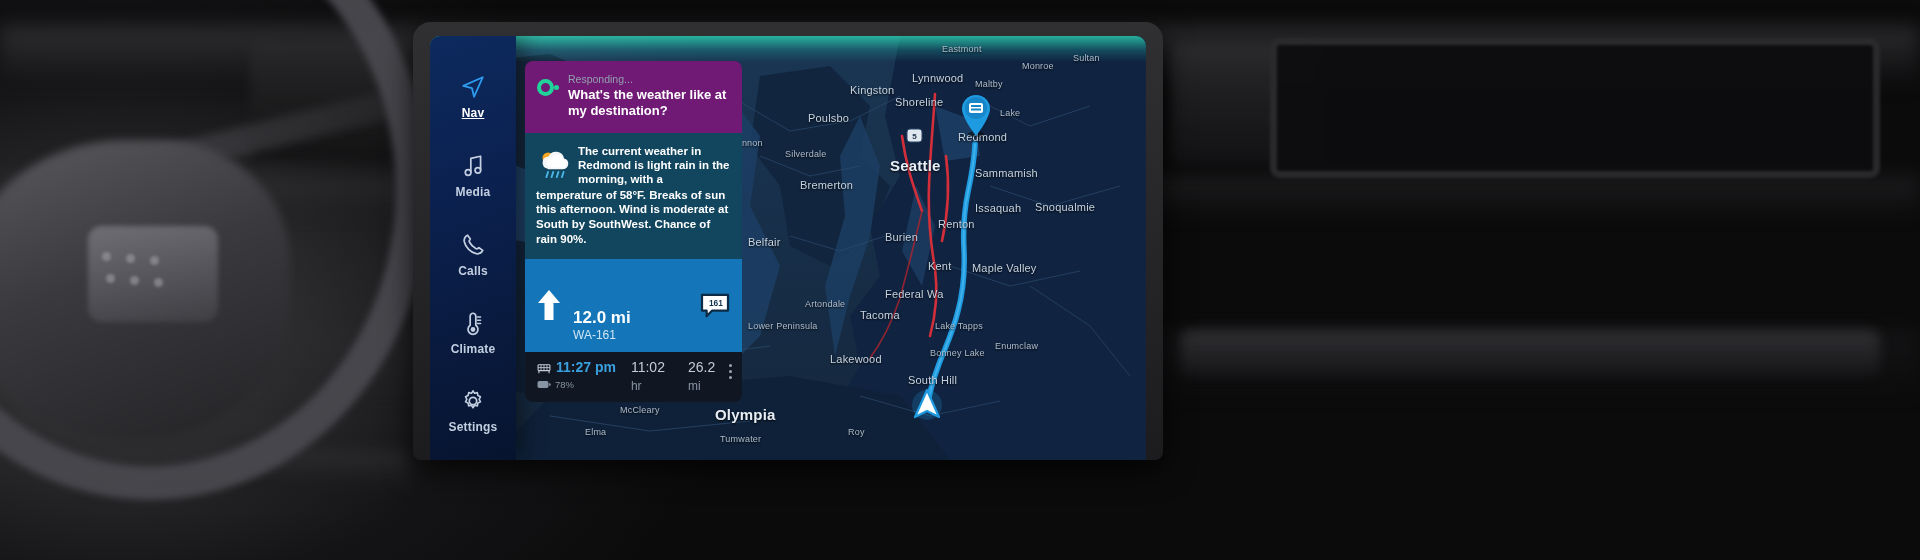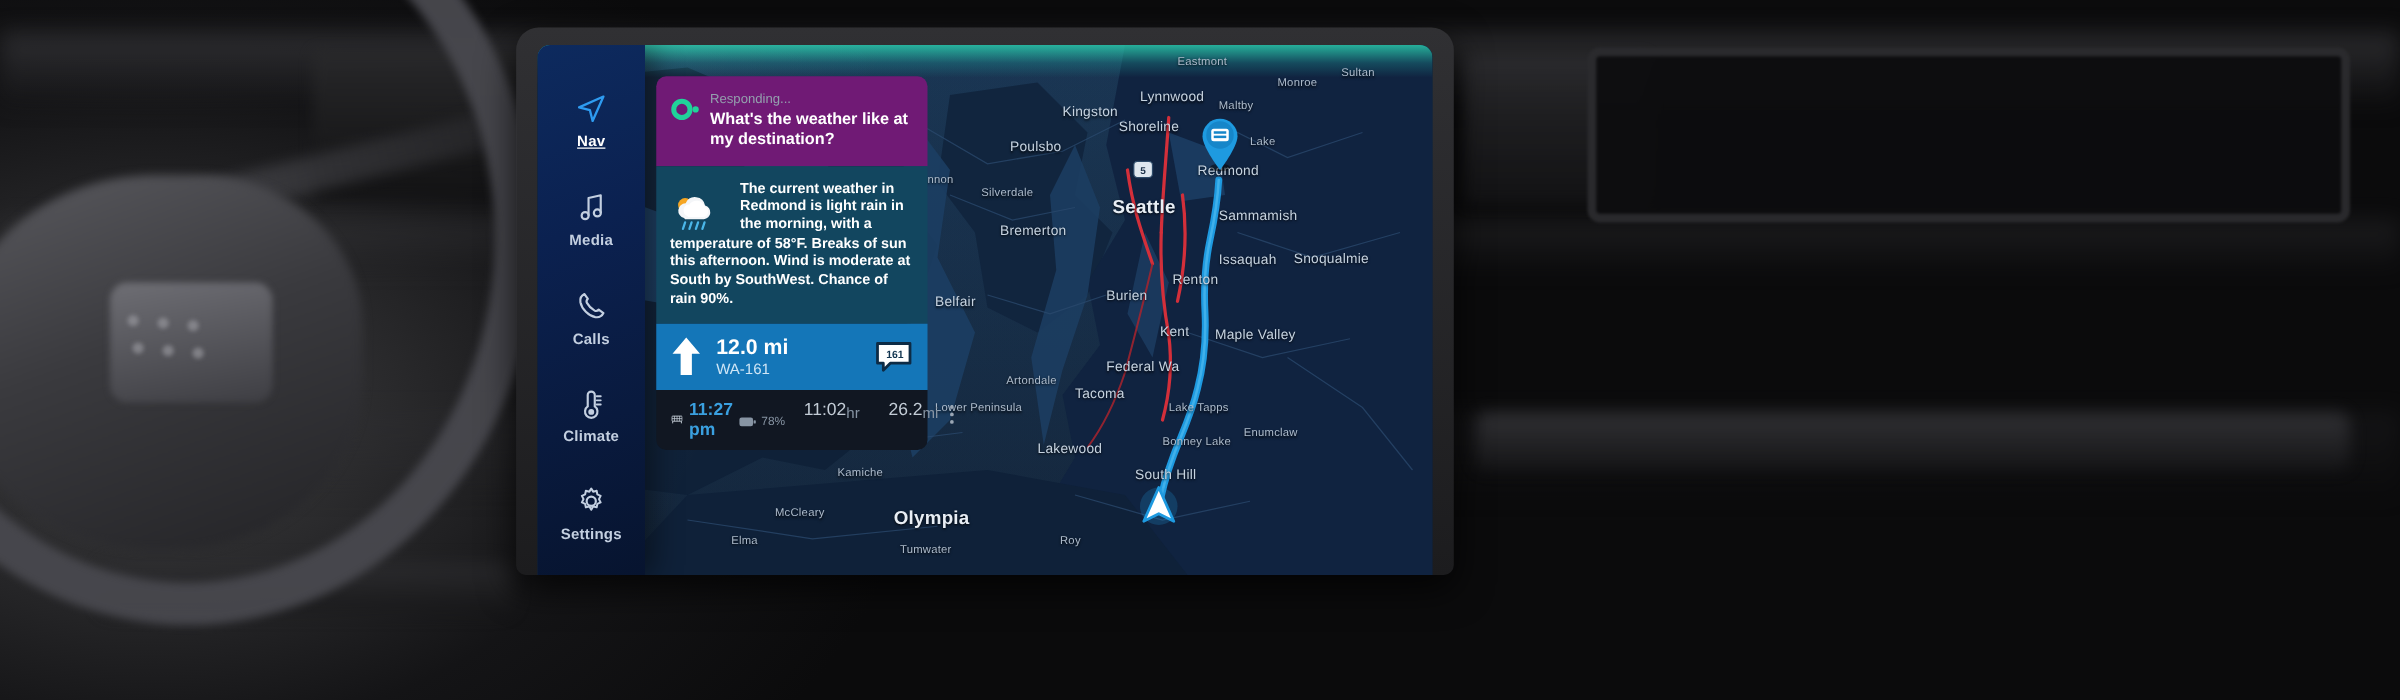--- a/index.html
+++ b/index.html
@@ -174,47 +174,47 @@
   }
   .assist-text { flex: 1 1 auto; min-width: 0; }
   .assist-status { font-size: 10.5px; color: #94a0ae; margin-bottom: 2px; }
   .assist-query { font-size: 13px; font-weight: bold; color: #ffffff; line-height: 1.25; }
 
   .weather-card {
     background: #12465f;
     padding: 11px 11px 12px 11px;
     color: #ffffff;
   }
-  .weather-head { display: flex; gap: 18px; align-items: flex-end; }
+  .weather-head { display: flex; gap: 4px; align-items: center; }
   .weather-icon { flex: 0 0 auto; width: 38px; height: 32px; }
   .weather-lead {
     font-size: 11.5px; font-weight: bold; line-height: 1.25; color: #fff;
   }
   .weather-rest {
     font-size: 11.5px; font-weight: bold; line-height: 1.28; color: #fff; margin-top: 1px;
   }
 
   .nav-card {
     background: #1476b8;
     padding: 10px 11px;
     display: flex; align-items: center; gap: 11px;
   }
   .nav-arrow { flex: 0 0 auto; width: 26px; height: 32px; }
-  .nav-meta { flex: 1 1 auto; }
+  .nav-meta { flex: 1 1 auto; margin-top: 40px; }
   .nav-dist { font-size: 17px; font-weight: bold; color: #fff; line-height: 1.05; }
   .nav-road { font-size: 12px; color: #cfe6f6; margin-top: 2px; }
   .shield-badge { flex: 0 0 auto; width: 32px; height: 26px; }
 
   .status-bar {
     background: #111722;
     border-radius: 0 0 8px 8px;
     padding: 8px 10px 9px 12px;
     display: flex; align-items: flex-start; gap: 9px;
   }
-  .st-col { display: flex; flex-direction: row; }
+  .st-col { display: flex; flex-direction: column; }
   .st-top { display: flex; align-items: center; gap: 5px; }
   .st-eta { font-size: 14px; font-weight: bold; color: #3aa0e0; line-height: 1.1; }
   .st-val { font-size: 14px; color: #c3ccd6; line-height: 1.1; }
   .st-sub { font-size: 9.5px; color: #8794a3; margin-top: 3px; display: flex; align-items: center; gap: 4px; }
   .st-sub-plain { font-size: 12px; color: #8794a3; margin-top: 3px; }
   .kebab { margin-left: auto; padding-top: 4px; cursor: pointer; }
   .kebab i {
     display: block; width: 3px; height: 3px; border-radius: 50%;
     background: #9aa6b4; margin-bottom: 3px;
   }

